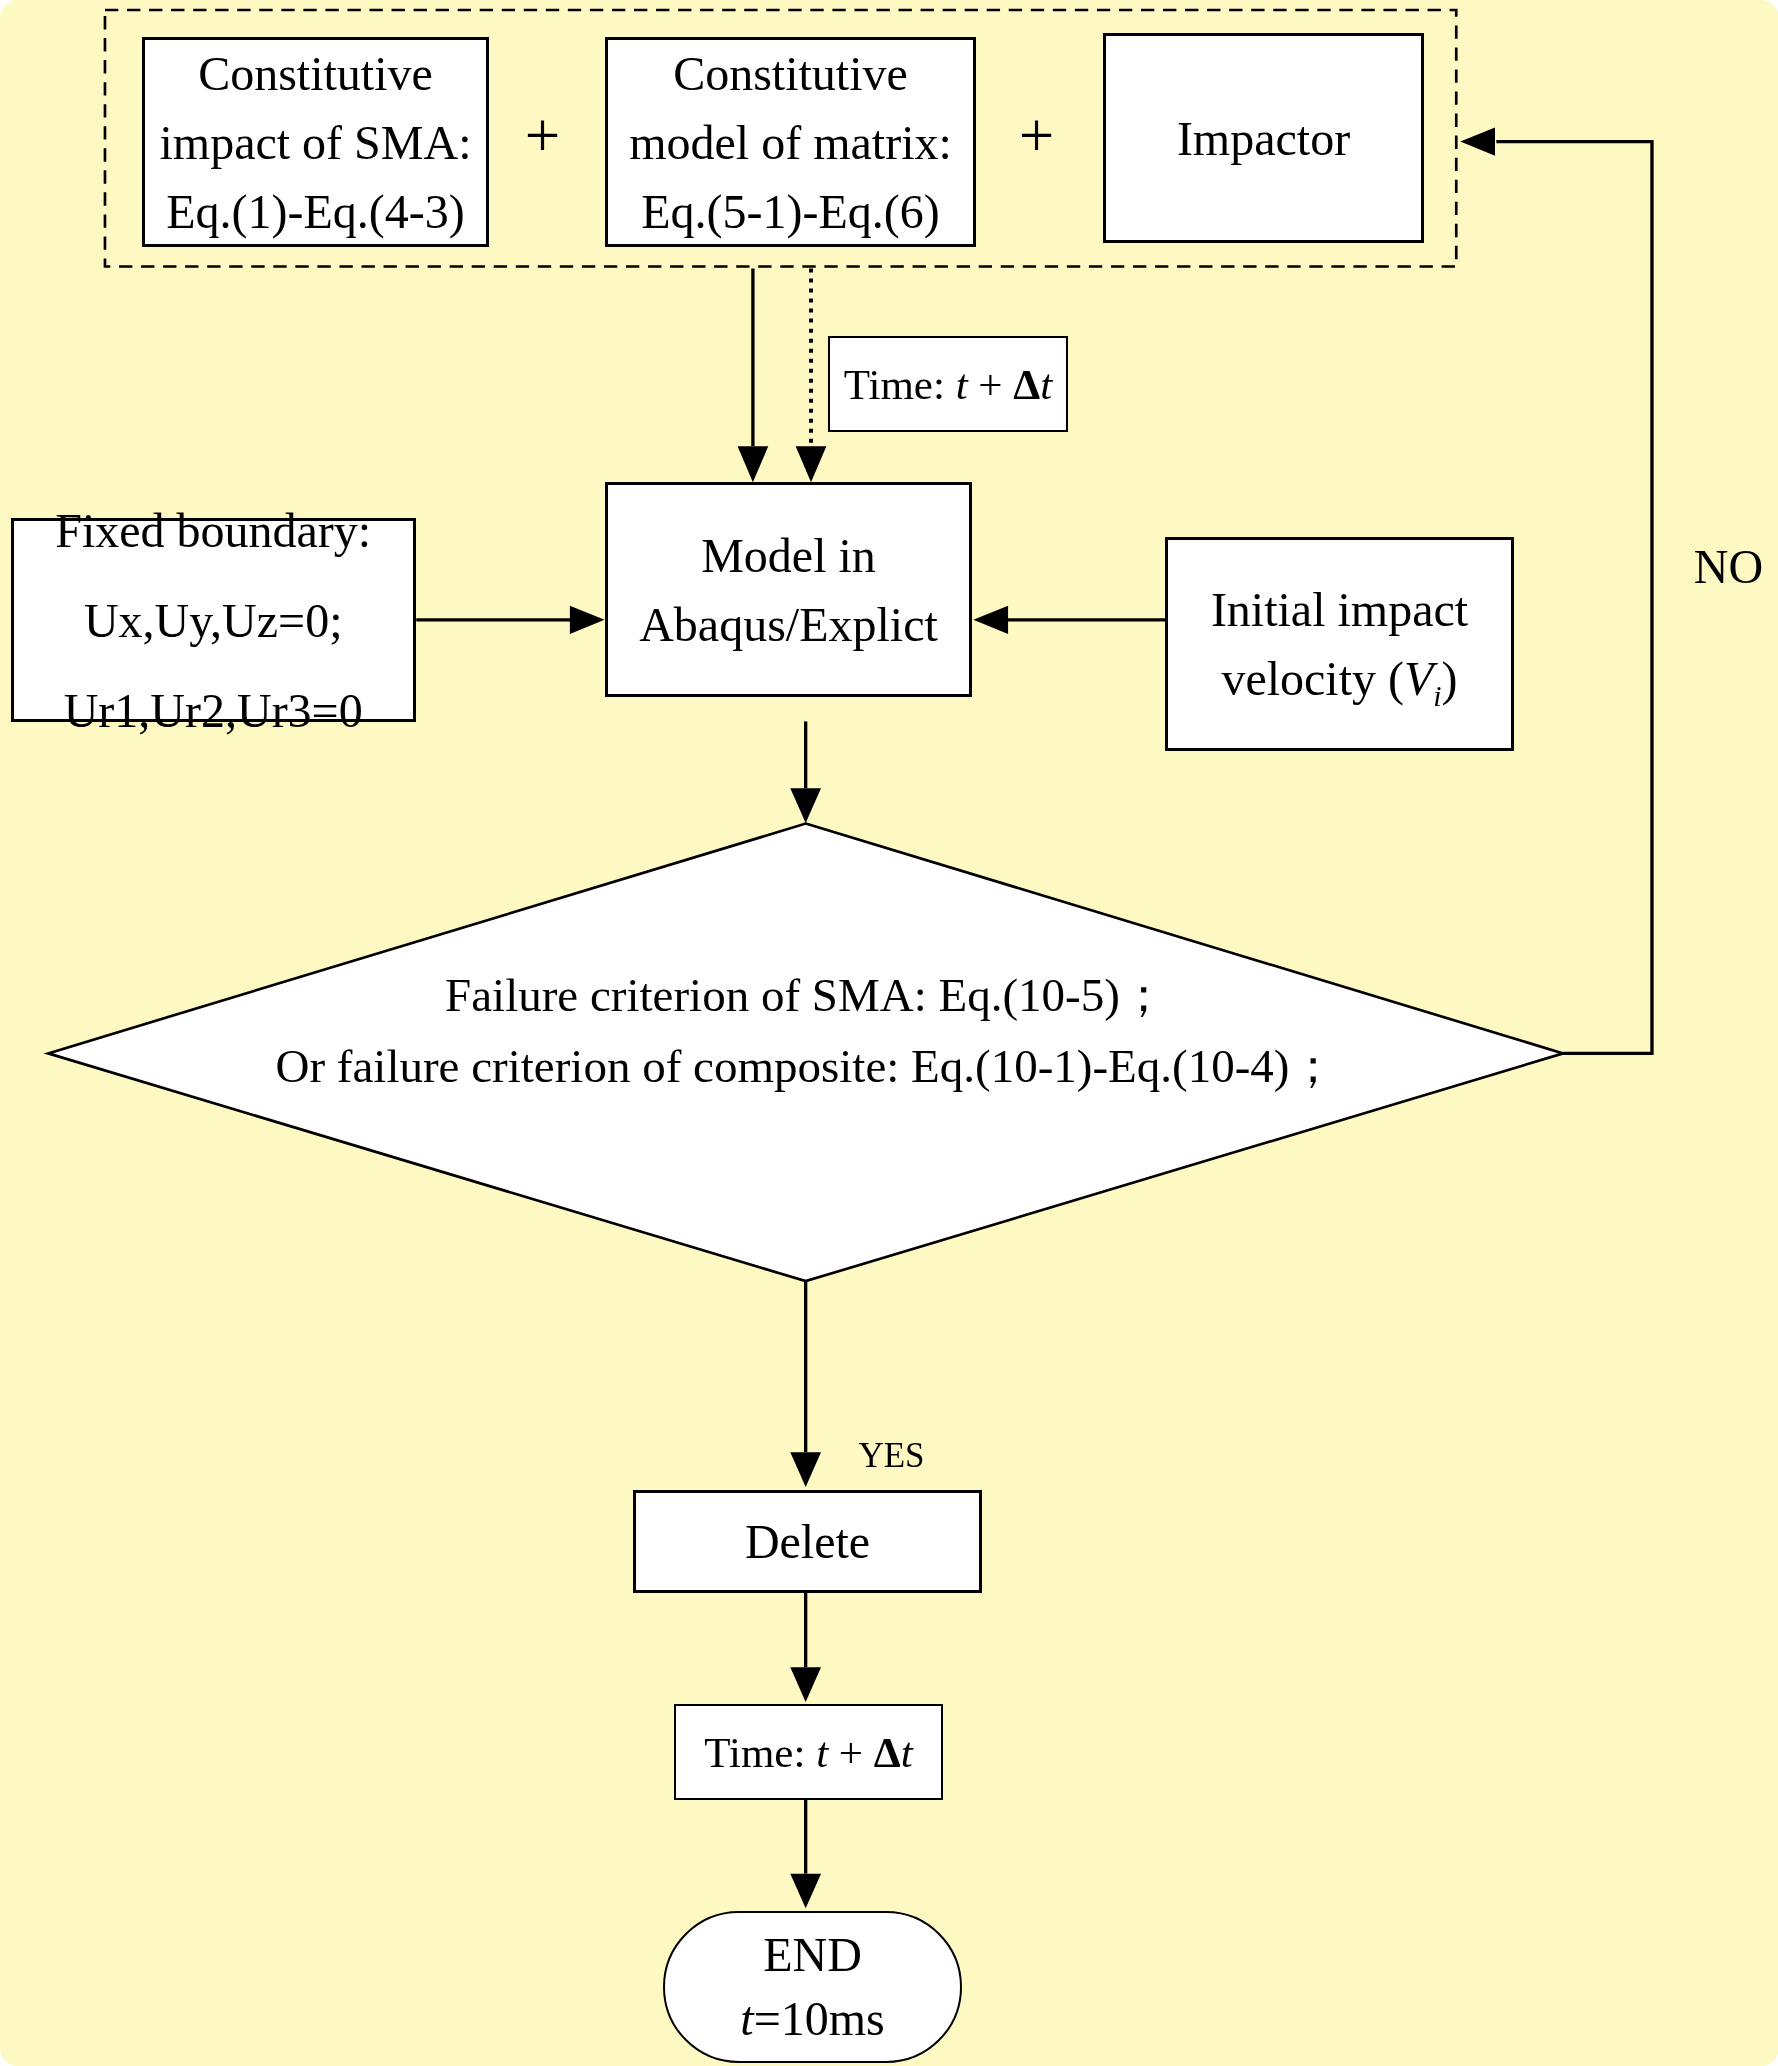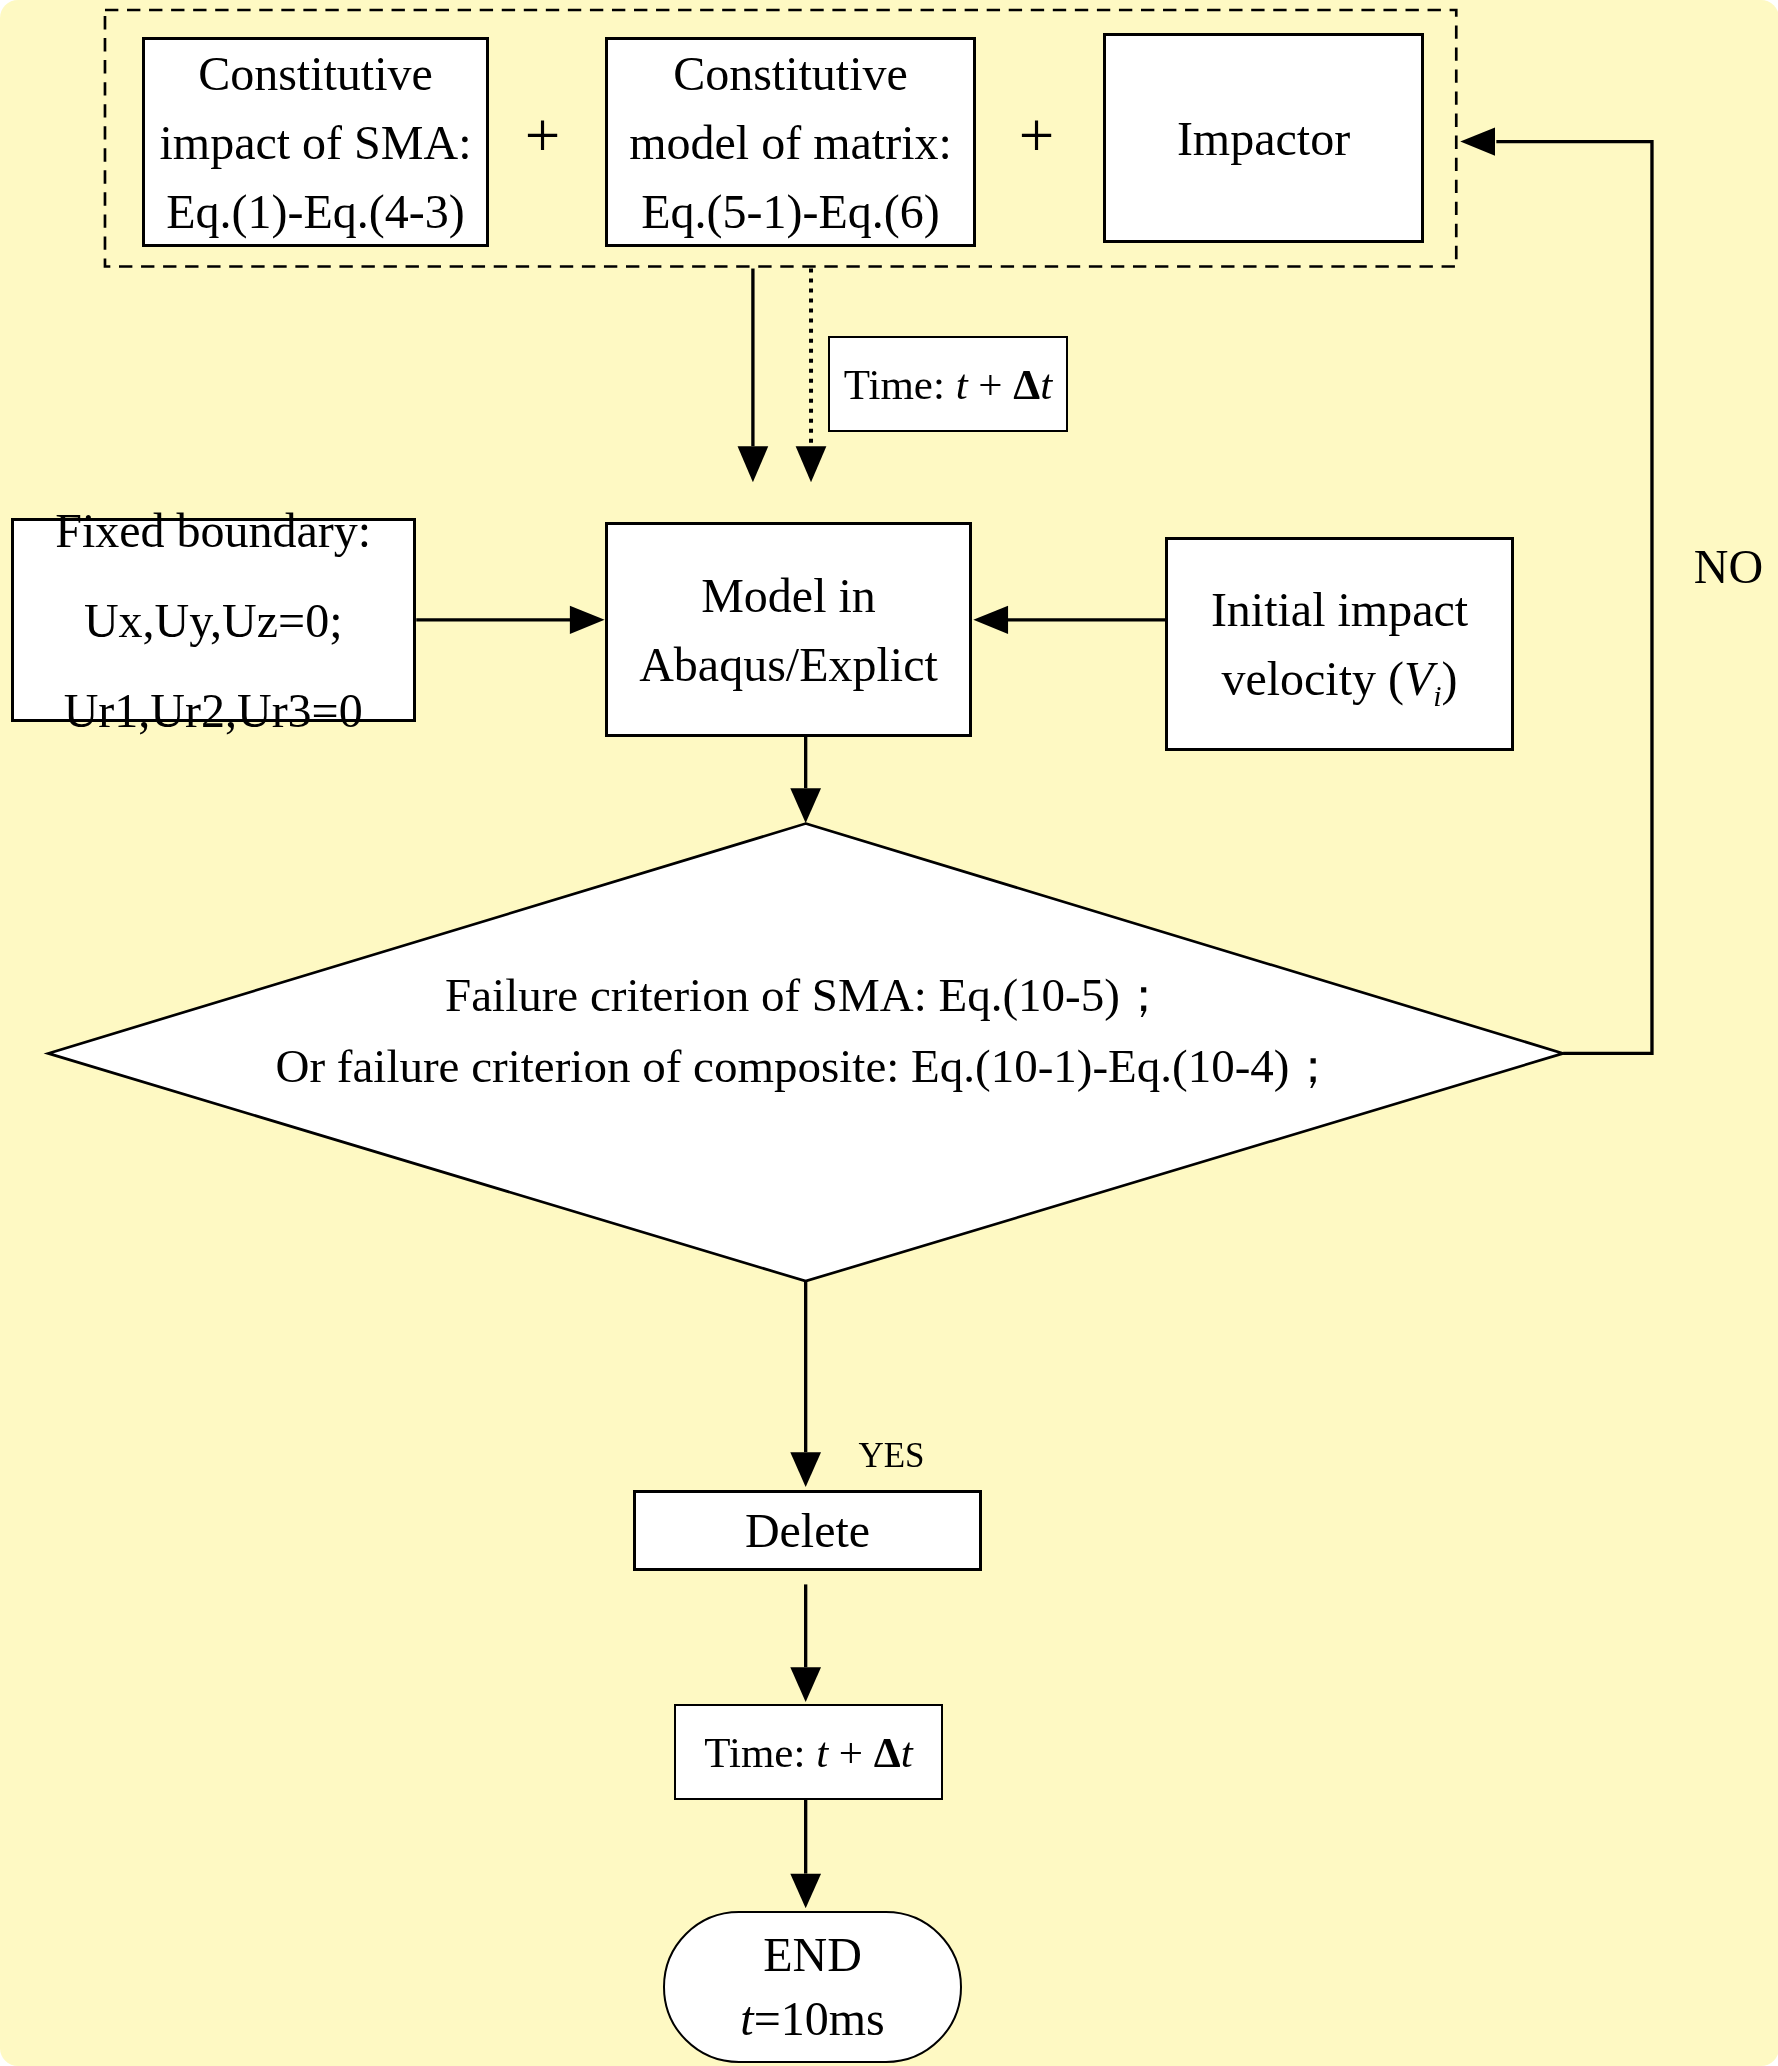--- a/index.html
+++ b/index.html
@@ -149,40 +149,40 @@
   <div class="node thin time-label" style="left:828px; top:336px; width:240px; height:96px;">
     <div><span>Time: </span><i>t</i><span> + </span><b class="delta">Δ</b><i>t</i></div>
   </div>
 
   <div class="node" style="left:10.7px; top:518px; width:405px; height:204px; line-height:67px;gap:23px;">
     <div>Fixed boundary:</div>
     <div>Ux,Uy,Uz=0;</div>
     <div>Ur1,Ur2,Ur3=0</div>
   </div>
 
-  <div class="node" style="left:605px; top:522px; width:367px; height:215px;">
+  <div class="node" style="left:605px; top:482px; width:367px; height:215px;">
     <div>Model in</div>
     <div>Abaqus/Explict</div>
   </div>
 
   <div class="node" style="left:1165px; top:510px; width:349px; height:214px;margin-top:27px;">
     <div>Initial impact</div>
     <div><span>velocity (</span><i>V</i><sub class="vsub">i</sub><span>)</span></div>
   </div>
 
   <div class="decision-text">
     <div>Failure criterion of SMA: Eq.(10-5)；</div>
     <div>Or failure criterion of composite: Eq.(10-1)-Eq.(10-4)；</div>
   </div>
 
   <div class="floating-label" style="left:828px; top:1425px; width:127px; height:61px; font-size:35px;">YES</div>
 
   <div class="floating-label" style="left:1670px; top:538px; width:117px; height:57px; font-size:48px;">NO</div>
 
-  <div class="node" style="left:633px; top:1490px; width:349px; height:81px;">
+  <div class="node" style="left:633px; top:1490px; width:349px; height:103px;">
     <div>Delete</div>
   </div>
 
   <div class="node thin time-label" style="left:674px; top:1704px; width:269px; height:96px;">
     <div><span>Time: </span><i>t</i><span> + </span><b class="delta">Δ</b><i>t</i></div>
   </div>
 
   <div class="node thin terminal" style="left:663px; top:1911px; width:299px; height:152px;">
     <div>END</div>
     <div><i>t</i><span>=10ms</span></div>

